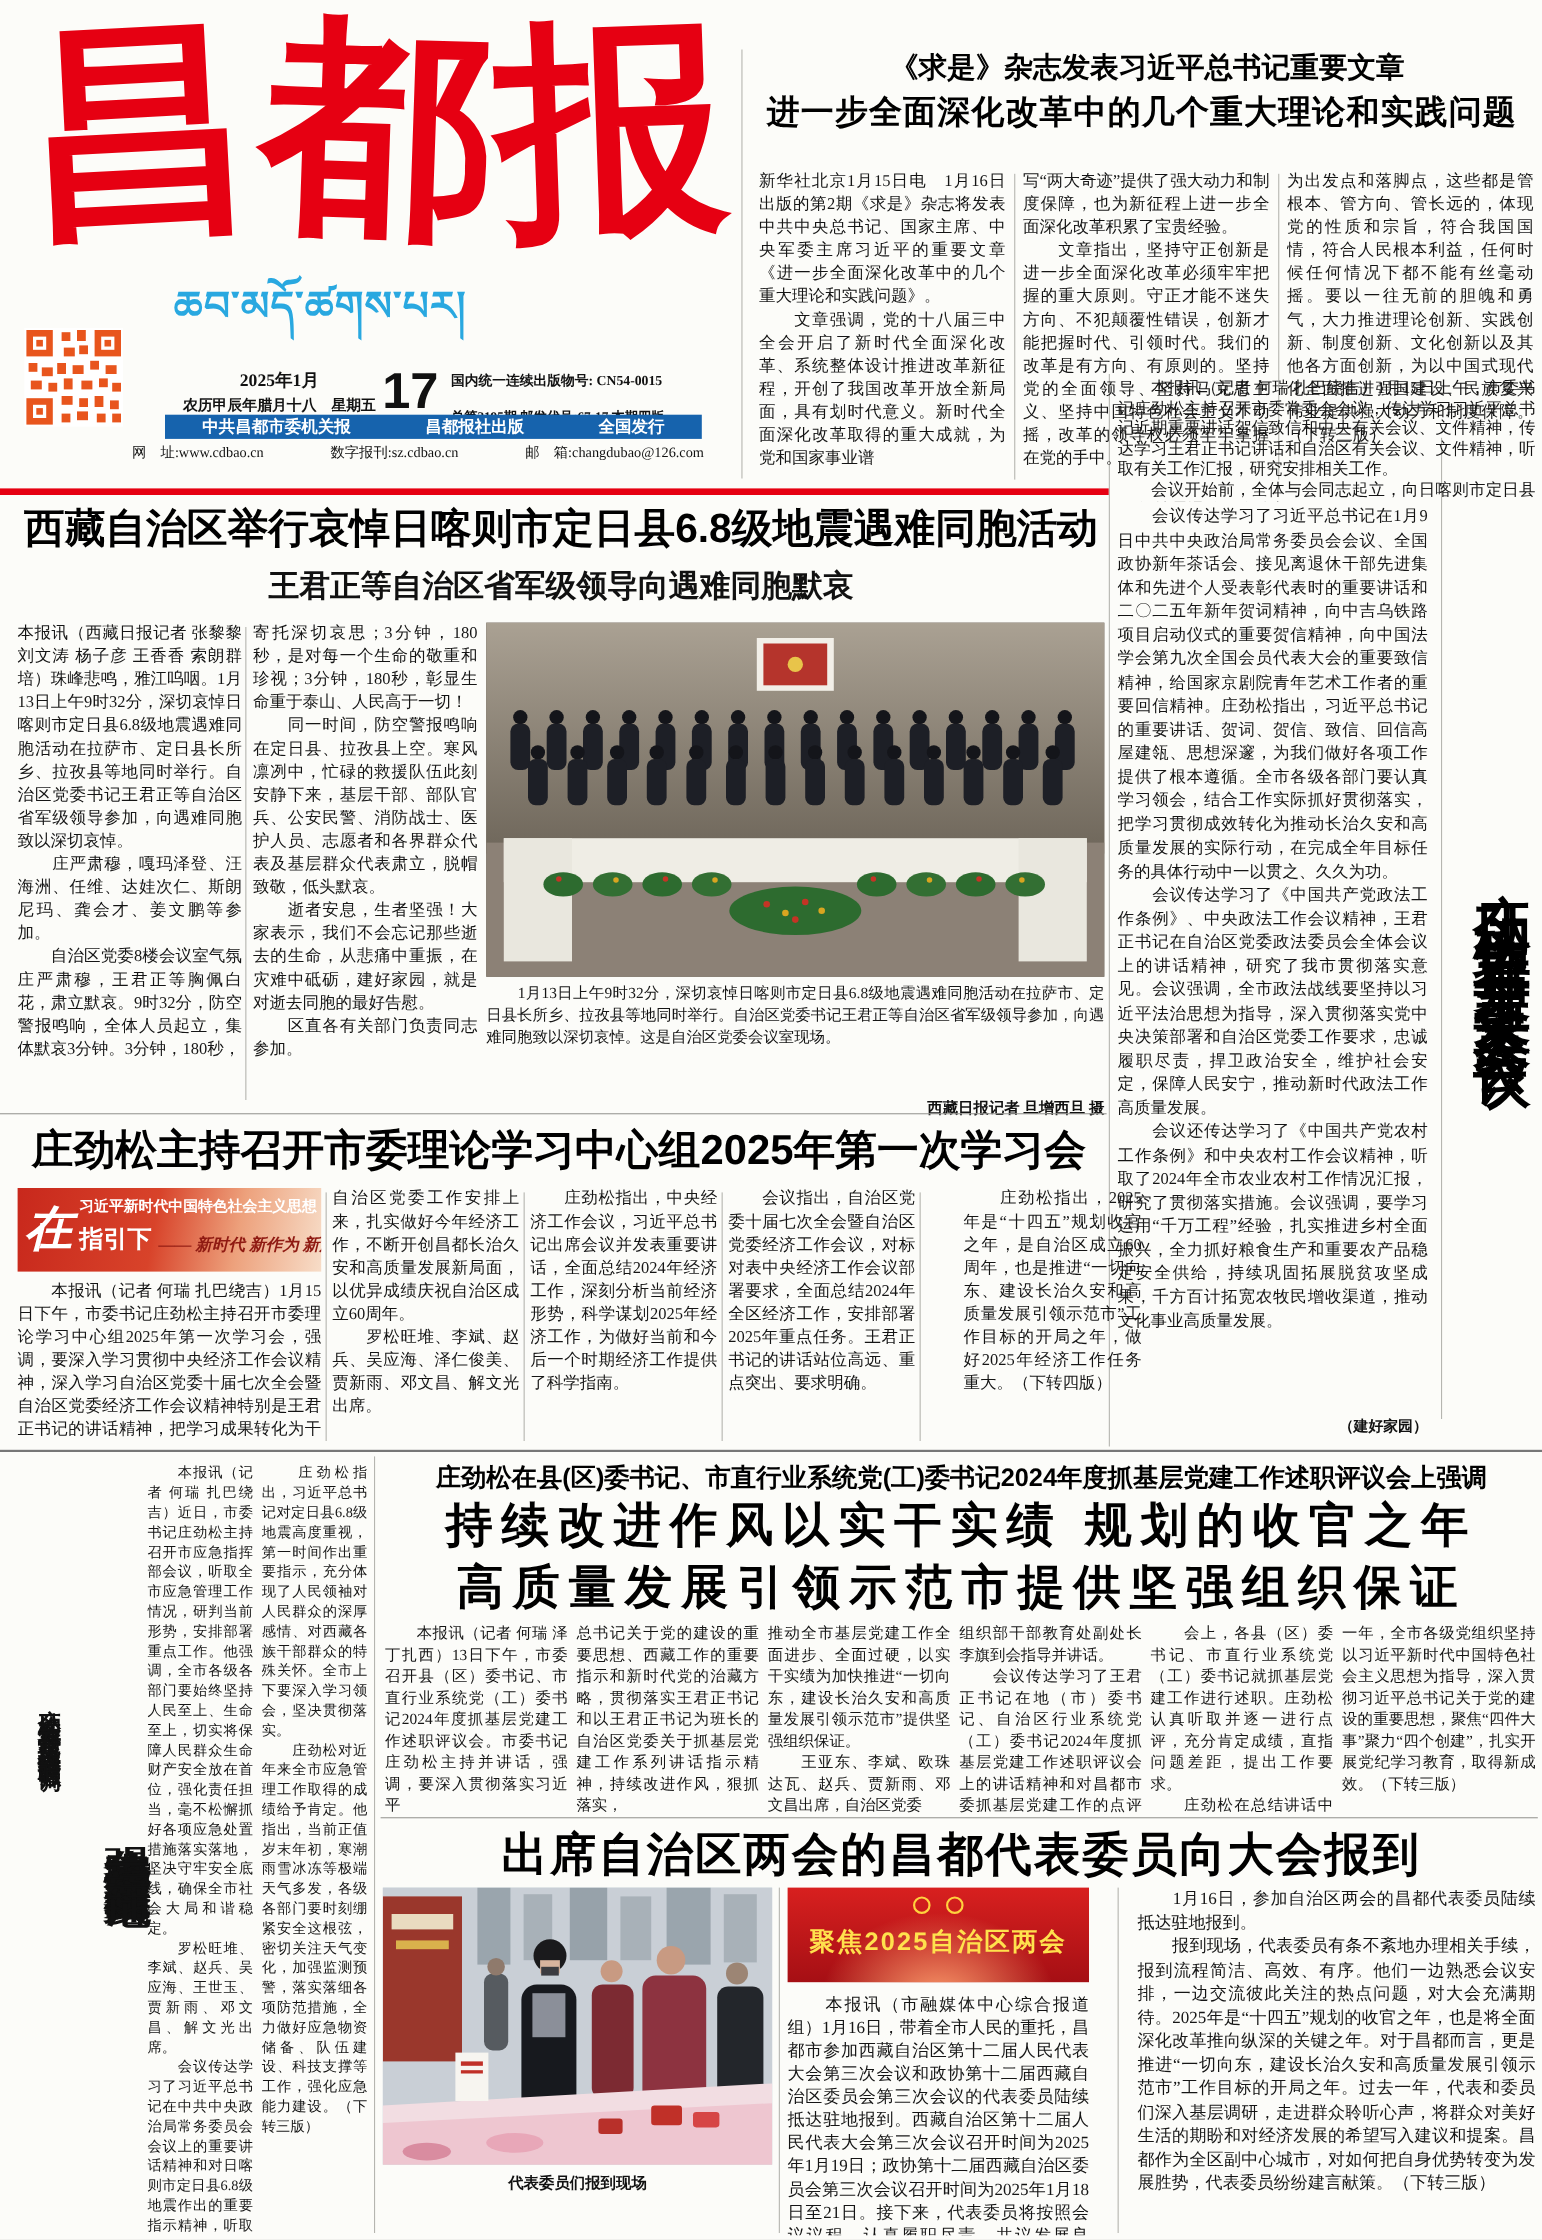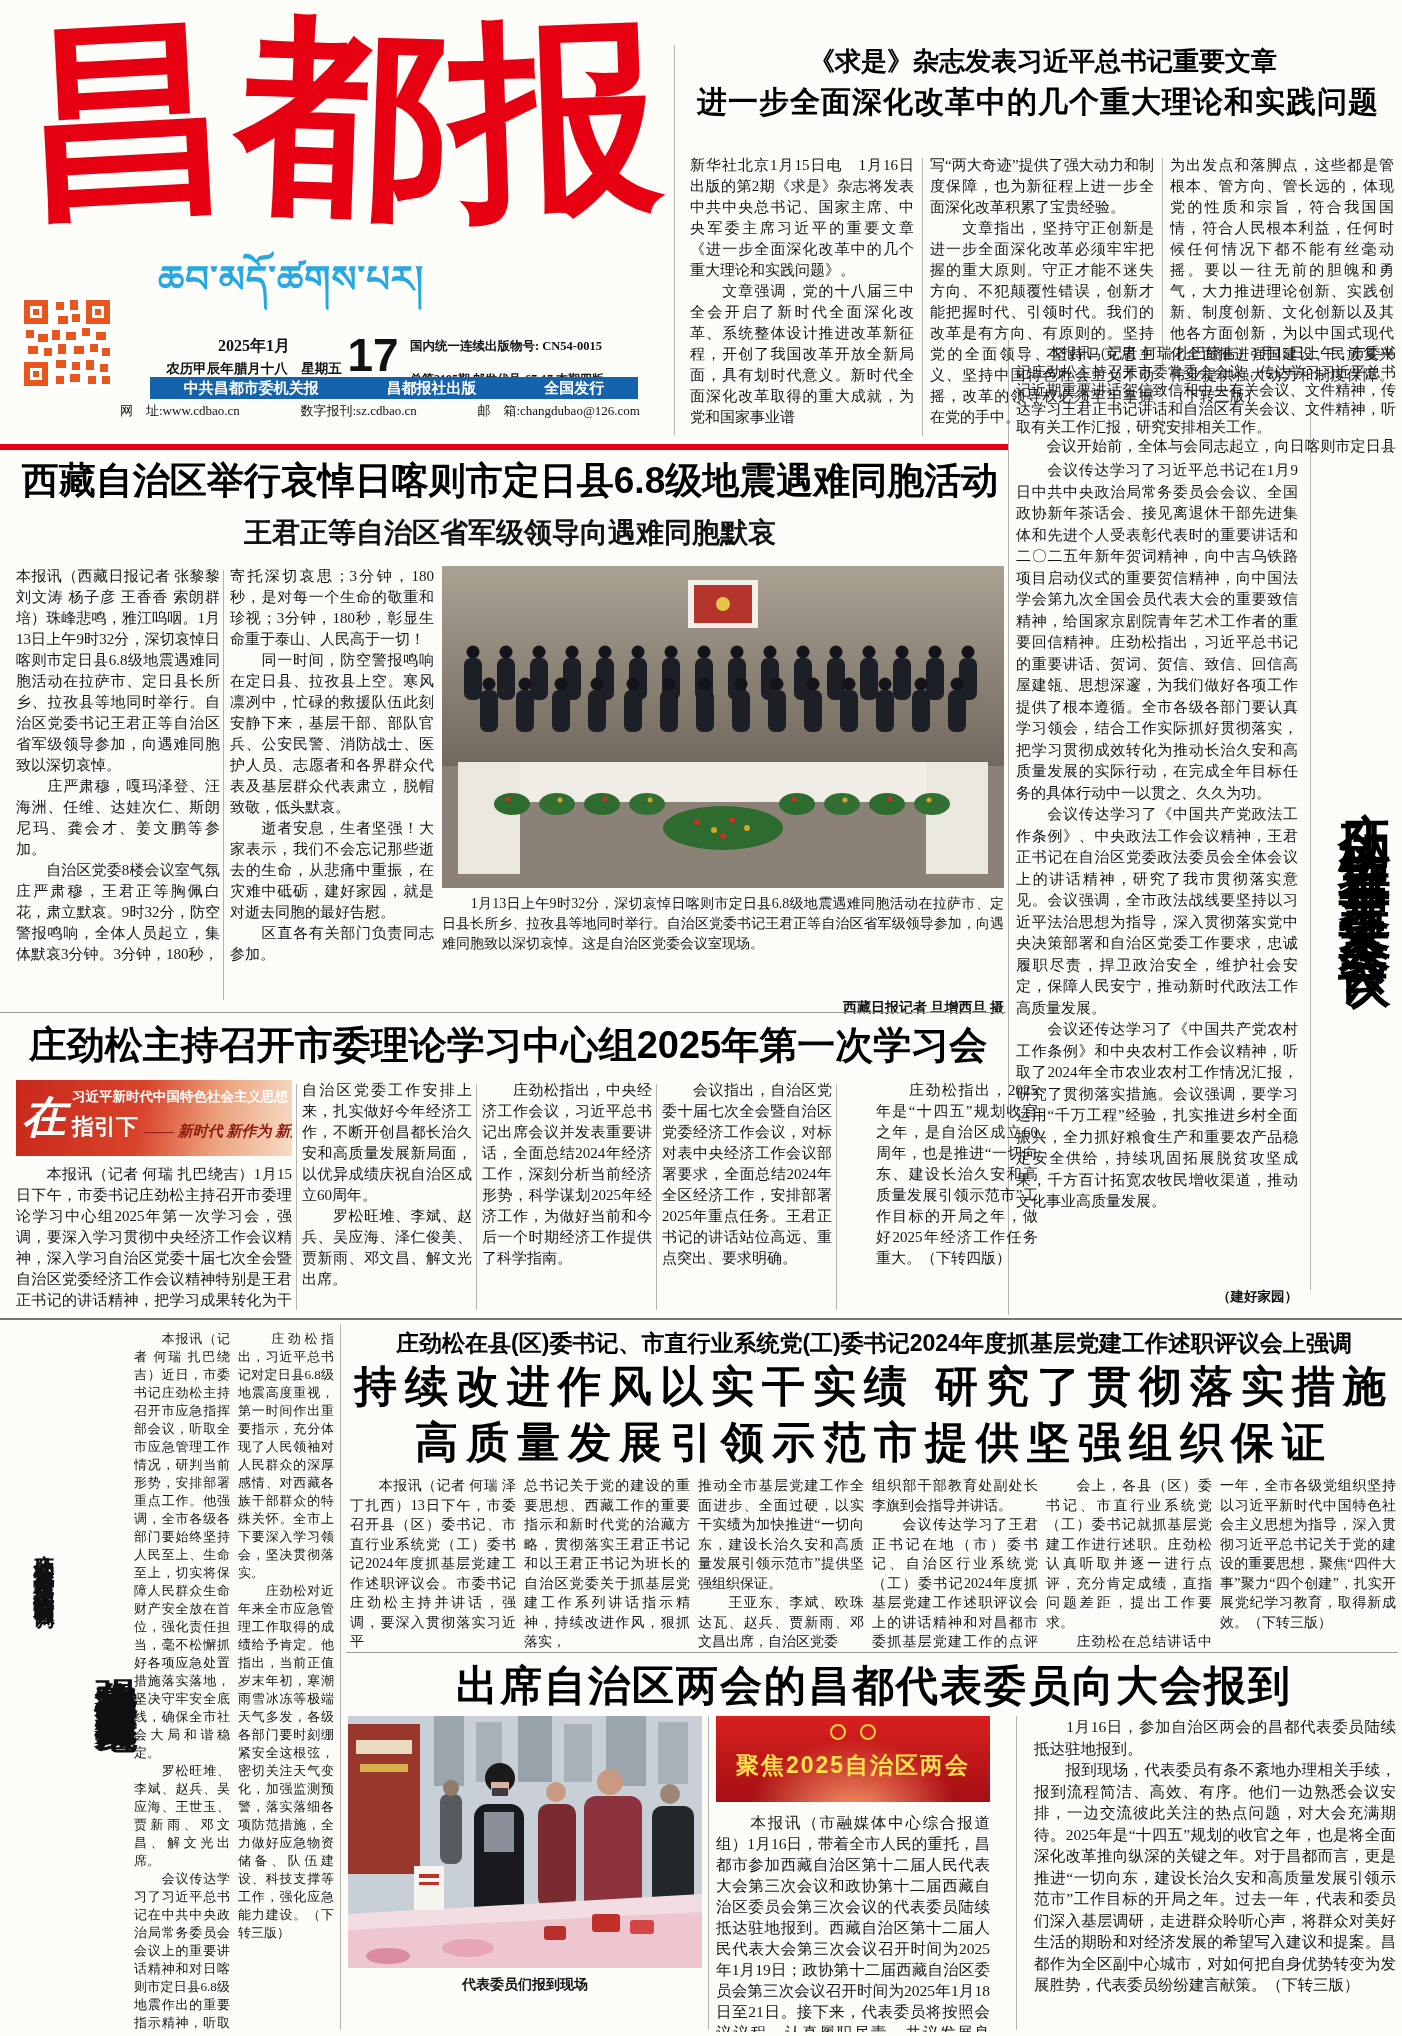--- a/index.html
+++ b/index.html
@@ -315,21 +315,21 @@
 
   <div class="abs vtext" id="x-vkicker">庄劲松在主持召开市应急指挥部会议时强调</div>
   <div class="abs vtext" id="x-vhead">强化责任担当毫不松懈抓好各项应急处置措施落实落地</div>
   <div class="abs bt x-col" id="x-c1">　　本报讯（记者 何瑞 扎巴绕吉）近日，市委书记庄劲松主持召开市应急指挥部会议，听取全市应急管理工作情况，研判当前形势，安排部署重点工作。他强调，全市各级各部门要始终坚持人民至上、生命至上，切实将保障人民群众生命财产安全放在首位，强化责任担当，毫不松懈抓好各项应急处置措施落实落地，坚决守牢安全底线，确保全市社会大局和谐稳定。
 　　罗松旺堆、李斌、赵兵、吴应海、王世玉、贾新雨、邓文昌、解文光出席。
 　　会议传达学习了习近平总书记在中共中央政治局常务委员会会议上的重要讲话精神和对日喀则市定日县6.8级地震作出的重要指示精神，听取了全市安全生产、防灾减灾救灾等工作情况汇报。</div>
   <div class="abs bt x-col" id="x-c2">　　庄劲松指出，习近平总书记对定日县6.8级地震高度重视，第一时间作出重要指示，充分体现了人民领袖对人民群众的深厚感情、对西藏各族干部群众的特殊关怀。全市上下要深入学习领会，坚决贯彻落实。
 　　庄劲松对近年来全市应急管理工作取得的成绩给予肯定。他指出，当前正值岁末年初，寒潮雨雪冰冻等极端天气多发，各级各部门要时刻绷紧安全这根弦，密切关注天气变化，加强监测预警，落实落细各项防范措施，全力做好应急物资储备、队伍建设、科技支撑等工作，强化应急能力建设。（下转三版）</div>
 
   <div class="abs hl" id="p-kicker">庄劲松在县(区)委书记、市直行业系统党(工)委书记2024年度抓基层党建工作述职评议会上强调</div>
-  <div class="abs hl" id="p-h1">持续改进作风以实干实绩 研究了贯彻落实措施</div>
+  <div class="abs hl" id="p-h1">持续改进作风以实干实绩 规划的收官之年</div>
   <div class="abs hl" id="p-h2">高质量发展引领示范市提供坚强组织保证</div>
   <div class="abs bt p-col" id="p-c1">　　本报讯（记者 何瑞 泽丁扎西）13日下午，市委召开县（区）委书记、市直行业系统党（工）委书记2024年度抓基层党建工作述职评议会。市委书记庄劲松主持并讲话，强调，要深入贯彻落实习近平</div>
   <div class="abs bt p-col" id="p-c2">总书记关于党的建设的重要思想、西藏工作的重要指示和新时代党的治藏方略，贯彻落实王君正书记和以王君正书记为班长的自治区党委关于抓基层党建工作系列讲话指示精神，持续改进作风，狠抓落实，</div>
   <div class="abs bt p-col" id="p-c3">推动全市基层党建工作全面进步、全面过硬，以实干实绩为加快推进“一切向东，建设长治久安和高质量发展引领示范市”提供坚强组织保证。
 　　王亚东、李斌、欧珠达瓦、赵兵、贾新雨、邓文昌出席，自治区党委</div>
   <div class="abs bt p-col" id="p-c4">组织部干部教育处副处长李旗到会指导并讲话。
 　　会议传达学习了王君正书记在地（市）委书记、自治区行业系统党（工）委书记2024年度抓基层党建工作述职评议会上的讲话精神和对昌都市委抓基层党建工作的点评意见。</div>
   <div class="abs bt p-col" id="p-c5">　　会上，各县（区）委书记、市直行业系统党（工）委书记就抓基层党建工作进行述职。庄劲松认真听取并逐一进行点评，充分肯定成绩，直指问题差距，提出工作要求。
 　　庄劲松在总结讲话中指出，过去</div>
   <div class="abs bt p-col" id="p-c6">一年，全市各级党组织坚持以习近平新时代中国特色社会主义思想为指导，深入贯彻习近平总书记关于党的建设的重要思想，聚焦“四件大事”聚力“四个创建”，扎实开展党纪学习教育，取得新成效。（下转三版）</div>

